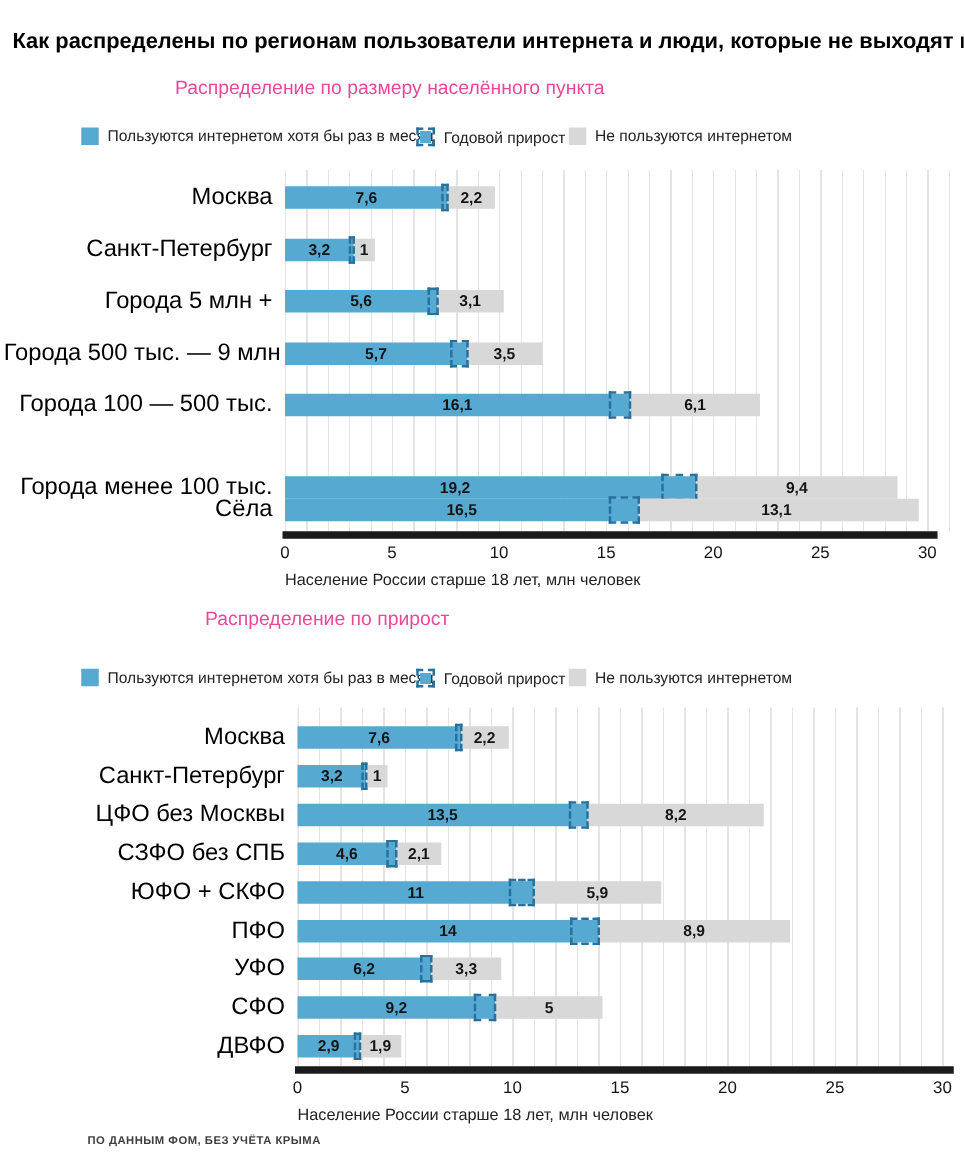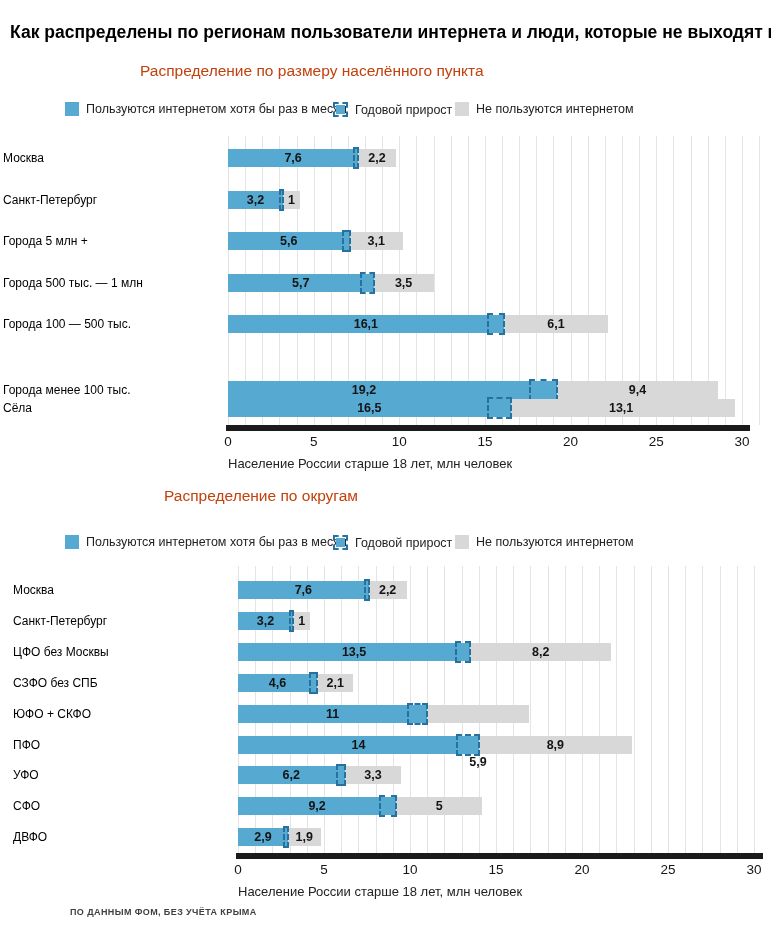--- a/index.html
+++ b/index.html
@@ -3,29 +3,29 @@
 <meta charset="utf-8">
 <style>
   * { margin:0; padding:0; box-sizing:border-box; }
   html,body { background:#ffffff; }
   #root {
     position:relative; width:771px; height:932px; background:#fff;
     font-family:"Liberation Sans", sans-serif; color:#111; overflow:hidden;
   }
   .abs { position:absolute; }
   .title { font-weight:bold; font-size:17.5px; line-height:22px; color:#000; white-space:nowrap; }
-  .subtitle { font-size:15.5px; color:#c2410c; white-space:nowrap; }
+  .subtitle { font-size:15.5px; color:#ec4899; white-space:nowrap; }
   .legend-item { position:absolute; display:flex; align-items:center; gap:7px; font-size:12.5px; color:#222; white-space:nowrap; }
   .swatch { width:14px; height:14px; flex:0 0 auto; }
   .swatch.dashed { width:15px; height:15px; padding:1px; background-clip:content-box !important; }
   .plot { position:absolute; }
   .rowwrap { position:absolute; }
   .seg { position:absolute; top:0; }
   .growth-box { position:absolute; background:transparent; }
-  .row-label { position:absolute; font-size:12px; color:#000; line-height:16px; white-space:nowrap; }
+  .row-label { position:absolute; font-size:19px; color:#000; text-align:right; line-height:16px; white-space:nowrap; }
   .vlabel { position:absolute; font-size:12.5px; font-weight:bold; color:#141414; text-align:center; line-height:16px; }
   .axisline { position:absolute; height:6px; }
   .tick { position:absolute; font-size:13.5px; color:#151515; text-align:center; }
   .xlabel { position:absolute; font-size:13px; color:#222; white-space:nowrap; }
   .footer { font-size:9px; font-weight:bold; letter-spacing:0.4px; color:#3f3f3f; white-space:nowrap; }
 </style>
 </head>
 <body>
 
 <div id="root">
@@ -66,21 +66,21 @@
       </div>
       <div class="rowwrap" style="left: 0px; top: 96.2px; width: 1px; height: 18px;">
         <div class="row-label" style="left: -225px; top: 1px; width: 215px;">Города 5 млн +</div>
         <div class="seg" style="left: 0px; width: 121.623px; height: 100%; background: rgb(86, 169, 209);"></div>
         <div class="seg" style="left: 121.623px; width: 53.103px; height: 100%; background: rgb(216, 216, 216);"></div>
         <div class="growth-box" style="left: 113.914px; width: 8.7085px; top: -2px; height: 22px; border: 2px dashed rgb(39, 113, 159);"></div>
         <div class="vlabel" style="left: 0px; width: 121.623px; top: 1px;">5,6</div>
         <div class="vlabel" style="left: 121.623px; width: 53.103px; top: 1px;">3,1</div>
       </div>
       <div class="rowwrap" style="left: 0px; top: 137.8px; width: 1px; height: 18px;">
-        <div class="row-label" style="left: -225px; top: 1px; width: 215px;">Города 500 тыс. — 1 млн</div>
+        <div class="row-label" style="left: -225px; top: 1px; width: 215px;">Города 500 тыс. — 9 млн</div>
         <div class="seg" style="left: 0px; width: 145.605px; height: 100%; background: rgb(86, 169, 209);"></div>
         <div class="seg" style="left: 145.605px; width: 59.955px; height: 100%; background: rgb(216, 216, 216);"></div>
         <div class="growth-box" style="left: 131.901px; width: 14.704px; top: -2px; height: 22px; border: 2px dashed rgb(39, 113, 159);"></div>
         <div class="vlabel" style="left: 0px; width: 145.605px; top: 1px;">5,7</div>
         <div class="vlabel" style="left: 145.605px; width: 59.955px; top: 1px;">3,5</div>
       </div>
       <div class="rowwrap" style="left: 0px; top: 179.4px; width: 1px; height: 18px;">
         <div class="row-label" style="left: -225px; top: 1px; width: 215px;">Города 100 — 500 тыс.</div>
         <div class="seg" style="left: 0px; width: 275.793px; height: 100%; background: rgb(86, 169, 209);"></div>
         <div class="seg" style="left: 275.793px; width: 104.493px; height: 100%; background: rgb(216, 216, 216);"></div>
@@ -108,21 +108,21 @@
       <div class="tick" style="left: -15px; top: 298px; width: 30px;">0</div>
       <div class="tick" style="left: 70.65px; top: 298px; width: 30px;">5</div>
       <div class="tick" style="left: 156.3px; top: 298px; width: 30px;">10</div>
       <div class="tick" style="left: 241.95px; top: 298px; width: 30px;">15</div>
       <div class="tick" style="left: 327.6px; top: 298px; width: 30px;">20</div>
       <div class="tick" style="left: 413.25px; top: 298px; width: 30px;">25</div>
       <div class="tick" style="left: 498.9px; top: 298px; width: 30px;">30</div>
       <div class="xlabel" style="left: 0px; top: 320px;">Население России старше 18 лет, млн человек</div>
     </div>
 
-  <div class="abs subtitle" style="left:164px; top:487px;">Распределение по округам</div>
+  <div class="abs subtitle" style="left:164px; top:487px;">Распределение по прирост</div>
 
   <div class="legend-item" style="left:65px; top:535px;">
     <span class="swatch sw-internet" style="background: rgb(86, 169, 209);"></span>
     <span>Пользуются интернетом хотя бы раз в месяц</span>
   </div>
   <div class="legend-item" style="left:333px; top:535px;">
     <span class="swatch dashed sw-growth" style="background: content-box rgb(86, 169, 209); border: 2px dashed rgb(39, 113, 159);"></span>
     <span>Годовой прирост</span>
   </div>
   <div class="legend-item" style="left:455px; top:535px;">
@@ -162,21 +162,21 @@
         <div class="growth-box" style="left: 71.38px; width: 8.74px; top: -2px; height: 22px; border: 2px dashed rgb(39, 113, 159);"></div>
         <div class="vlabel" style="left: 0px; width: 79.12px; top: 1px;">4,6</div>
         <div class="vlabel" style="left: 79.12px; width: 36.12px; top: 1px;">2,1</div>
       </div>
       <div class="rowwrap" style="left: 0px; top: 138.6px; width: 1px; height: 18px;">
         <div class="row-label" style="left: -225px; top: 1px; width: 215px;">ЮФО + СКФО</div>
         <div class="seg" style="left: 0px; width: 189.2px; height: 100%; background: rgb(86, 169, 209);"></div>
         <div class="seg" style="left: 189.2px; width: 101.48px; height: 100%; background: rgb(216, 216, 216);"></div>
         <div class="growth-box" style="left: 168.56px; width: 21.64px; top: -2px; height: 22px; border: 2px dashed rgb(39, 113, 159);"></div>
         <div class="vlabel" style="left: 0px; width: 189.2px; top: 1px;">11</div>
-        <div class="vlabel" style="left: 189.2px; width: 101.48px; top: 1px; margin-top: 48px;">5,9</div>
+        <div class="vlabel" style="left: 189.2px; width: 101.48px; top: 1px;">5,9</div>
       </div>
       <div class="rowwrap" style="left: 0px; top: 169.5px; width: 1px; height: 18px;">
         <div class="row-label" style="left: -225px; top: 1px; width: 215px;">ПФО</div>
         <div class="seg" style="left: 0px; width: 240.8px; height: 100%; background: rgb(86, 169, 209);"></div>
         <div class="seg" style="left: 240.8px; width: 153.08px; height: 100%; background: rgb(216, 216, 216);"></div>
         <div class="growth-box" style="left: 218.44px; width: 23.36px; top: -2px; height: 22px; border: 2px dashed rgb(39, 113, 159);"></div>
         <div class="vlabel" style="left: 0px; width: 240.8px; top: 1px;">14</div>
         <div class="vlabel" style="left: 240.8px; width: 153.08px; top: 1px;">8,9</div>
       </div>
       <div class="rowwrap" style="left: 0px; top: 200.4px; width: 1px; height: 18px;">

